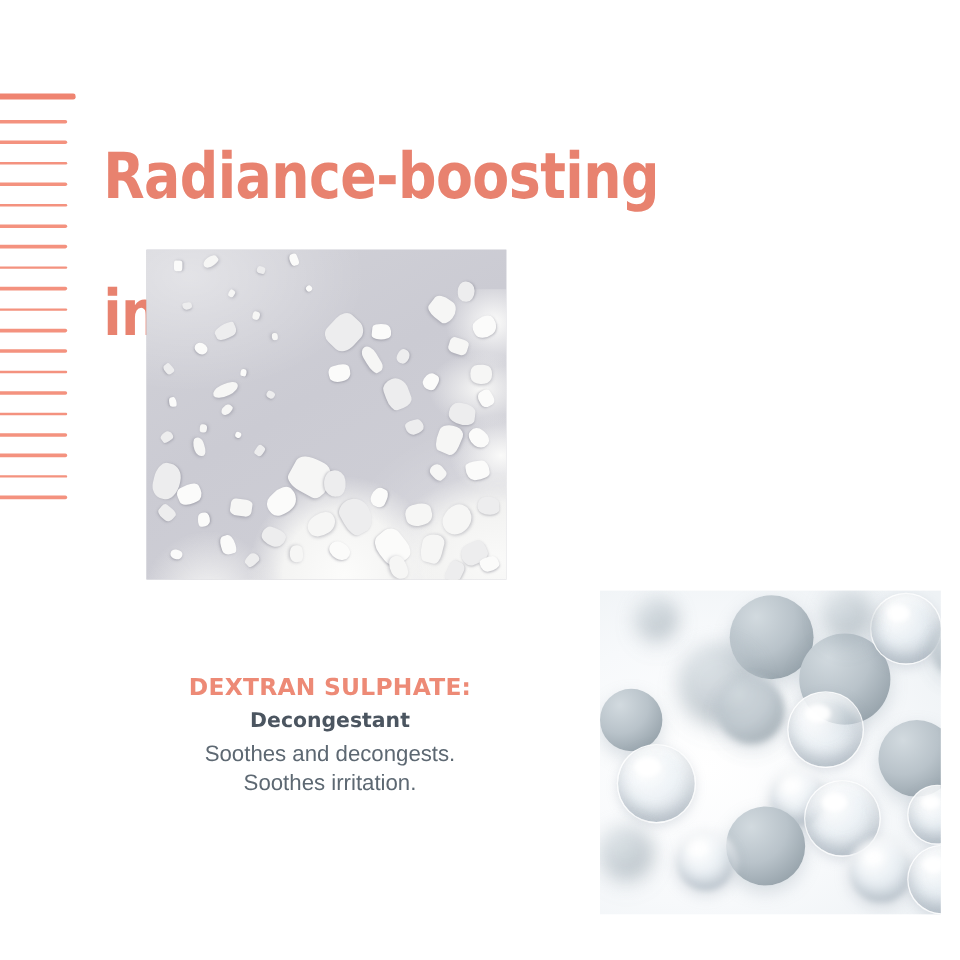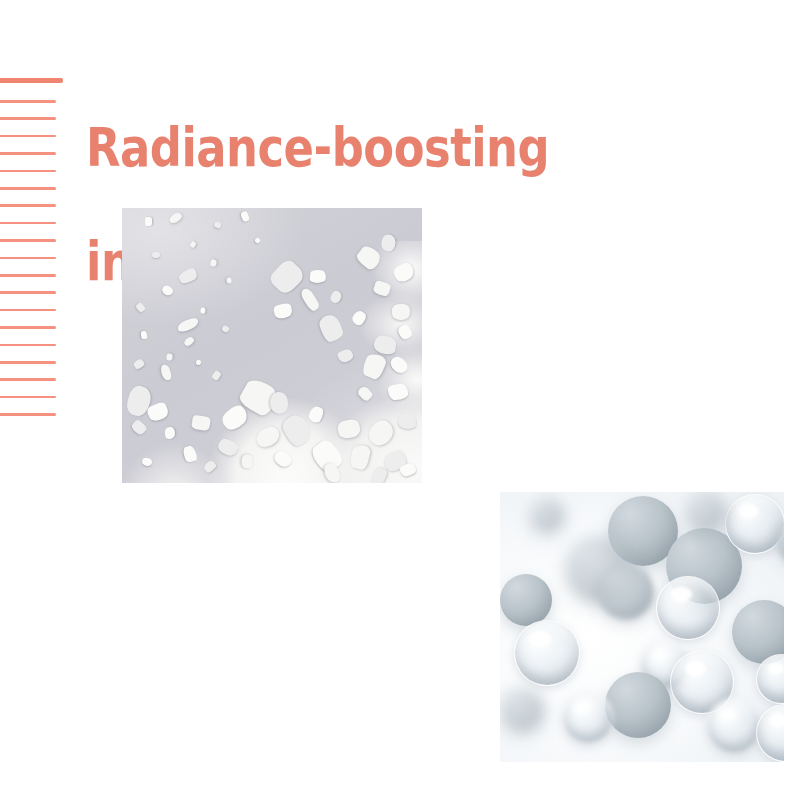--- a/index.html
+++ b/index.html
@@ -328,14 +328,20 @@
       <div class="sphere " style="left: 105px; top: 180px; width: 66px; height: 66px;"></div>
       <div class="glass blur1" style="left: 62px; top: 200px; width: 50px; height: 50px;"></div>
       <div class="glass blur1" style="left: 206px; top: 206px; width: 54px; height: 54px;"></div>
       <div class="glass " style="left: 256px; top: 212px; width: 56px; height: 56px;"></div>
       <div class="sphere blur2" style="left: 0px; top: 196px; width: 44px; height: 44px;"></div>
       <div class="sphere blur2" style="left: 186px; top: 0px; width: 40px; height: 40px;"></div>
       <div class="sphere blur2" style="left: 30px; top: 6px; width: 34px; height: 34px;"></div>
     </div>
 
 
+  <div class="ingredient" id="ingredient-dextran">
+    <p class="ing-name">DEXTRAN SULPHATE:</p>
+    <p class="ing-sub">Decongestant</p>
+    <p class="ing-desc">Soothes and decongests.
+Soothes irritation.</p>
+  </div>
 
 </div>
 
 </body></html>

